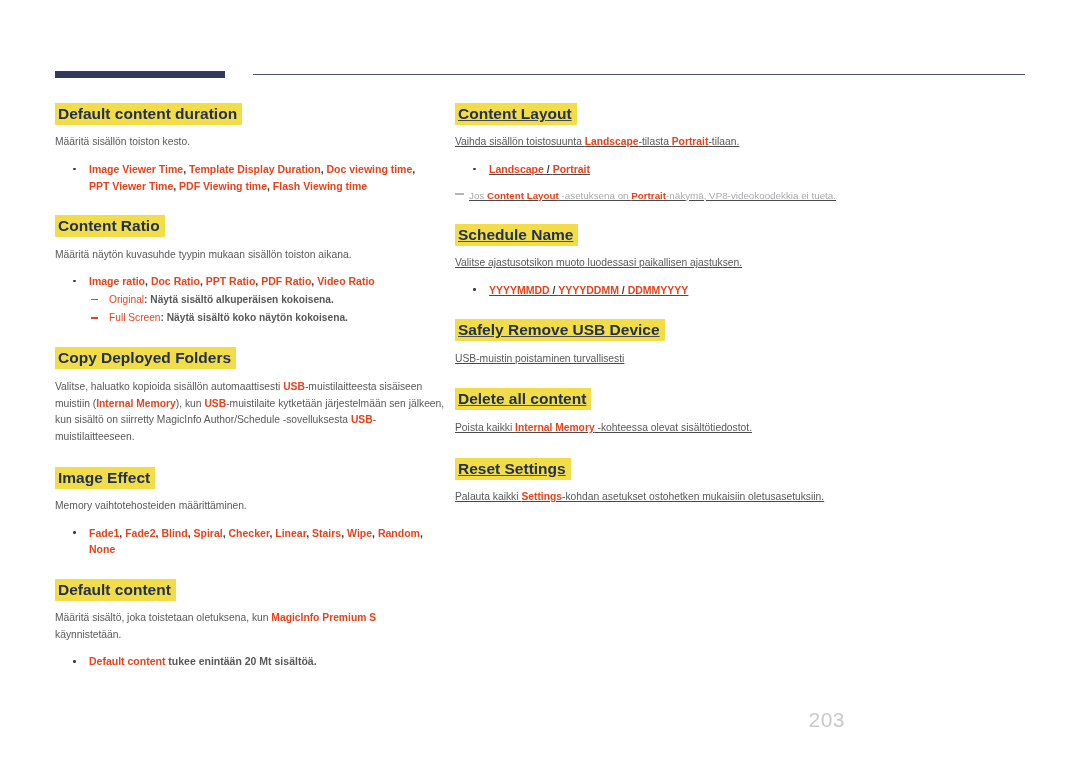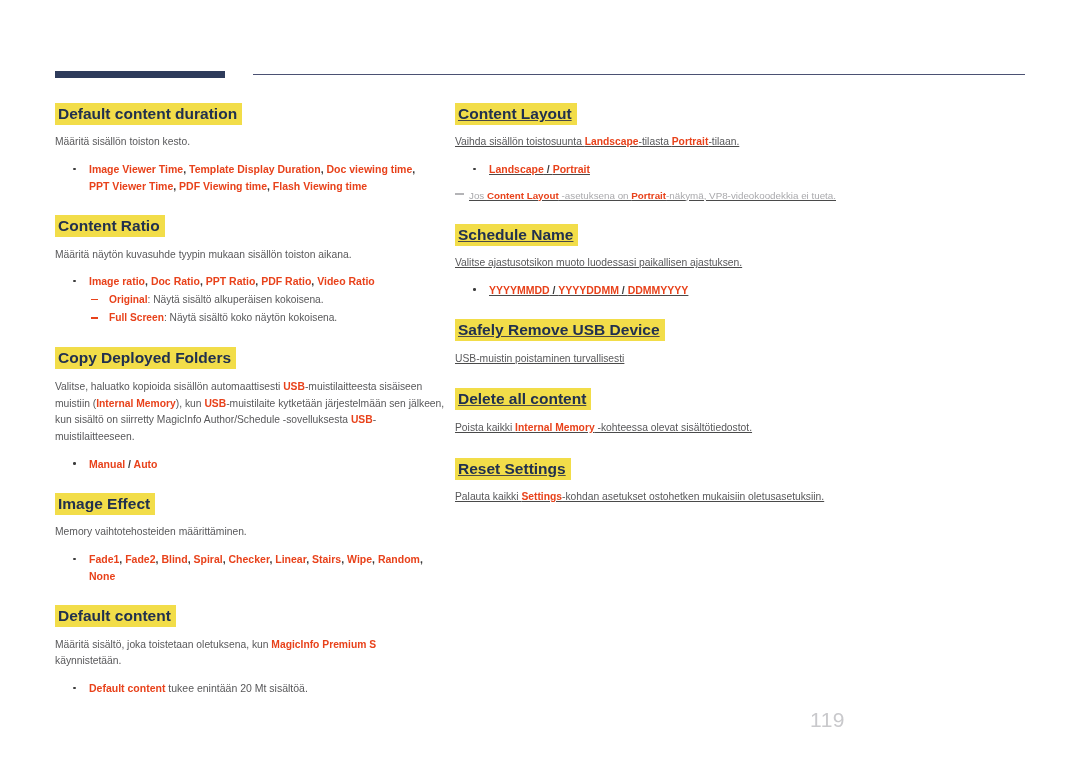--- a/index.html
+++ b/index.html
@@ -106,21 +106,21 @@
     width: 2.6px;
     height: 2.6px;
     background: #3c3c3c;
     border-radius: 50%;
   }
   ul.bul > li .blabel {
     color: #e8421b;
     font-weight: bold;
   }
   ul.bul > li .sep { color: #3a3a3a; font-weight: bold; }
-  ul.bul > li .plain { color: #58585a; font-weight: normal; }
+  ul.bul > li .plain { color: #58585a; font-weight: bold; }
 
   ul.sub {
     margin: 2px 0 0 0;
   }
   ul.sub > li {
     position: relative;
     padding-left: 20px;
     margin: 0 0 2px 0;
     font-size: 10.2px;
     line-height: 1.6;
@@ -129,21 +129,21 @@
   ul.sub > li > .dash {
     position: absolute;
     left: 2px;
     top: 7px;
     width: 7px;
     height: 1.6px;
     background: #e8421b;
   }
   ul.sub > li .slabel {
     color: #e8421b;
-    font-weight: bold;
+    font-weight: normal;
   }
 
   
   .note {
     position: relative;
     padding-left: 14px;
     margin: 6px 0 0 0;
     font-size: 9.8px;
     line-height: 1.55;
     color: #a9a9ac;
@@ -195,23 +195,20 @@
         <ul class="bul">
           <li><span class="dot"></span><span><span class="blabel">Image ratio</span><span class="sep">, </span><span class="blabel">Doc Ratio</span><span class="sep">, </span><span class="blabel">PPT Ratio</span><span class="sep">, </span><span class="blabel">PDF Ratio</span><span class="sep">, </span><span class="blabel">Video Ratio</span></span><ul class="sub">
               <li><span class="dash"></span><span><span class="slabel">Original</span><span class="plain">: Näytä sisältö alkuperäisen kokoisena.</span></span></li>
               <li><span class="dash"></span><span><span class="slabel">Full Screen</span><span class="plain">: Näytä sisältö koko näytön kokoisena.</span></span></li>
             </ul></li>
         </ul>
       </div>
       <div class="section">
         <div class="sec-head"><span class="hl">Copy Deployed Folders</span></div>
         <p class="body-p"><span class="plain">Valitse, haluatko kopioida sisällön automaattisesti </span><span class="kw">USB</span><span class="plain">-muistilaitteesta sisäiseen muistiin (</span><span class="kw">Internal Memory</span><span class="plain">), kun </span><span class="kw">USB</span><span class="plain">-muistilaite kytketään järjestelmään sen jälkeen, kun sisältö on siirretty MagicInfo Author/Schedule -sovelluksesta </span><span class="kw">USB</span><span class="plain">-muistilaitteeseen.</span></p>
-        <ul class="bul">
-          <li><span class="dot"></span><span><span class="blabel">Manual</span><span class="sep"> / </span><span class="blabel">Auto</span></span></li>
-        </ul>
       </div>
       <div class="section">
         <div class="sec-head"><span class="hl">Image Effect</span></div>
         <p class="body-p">Memory vaihtotehosteiden määrittäminen.</p>
         <ul class="bul">
           <li><span class="dot"></span><span><span class="blabel">Fade1</span><span class="sep">, </span><span class="blabel">Fade2</span><span class="sep">, </span><span class="blabel">Blind</span><span class="sep">, </span><span class="blabel">Spiral</span><span class="sep">, </span><span class="blabel">Checker</span><span class="sep">, </span><span class="blabel">Linear</span><span class="sep">, </span><span class="blabel">Stairs</span><span class="sep">, </span><span class="blabel">Wipe</span><span class="sep">, </span><span class="blabel">Random</span><span class="sep">, </span><span class="blabel">None</span></span></li>
         </ul>
       </div>
       <div class="section">
         <div class="sec-head"><span class="hl">Default content</span></div>
@@ -244,15 +241,15 @@
       <div class="section">
         <div class="sec-head"><span class="hl">Delete all content</span></div>
         <p class="body-p"><span class="plain">Poista kaikki </span><span class="kw">Internal Memory</span><span class="plain"> -kohteessa olevat sisältötiedostot.</span></p>
       </div>
       <div class="section">
         <div class="sec-head"><span class="hl">Reset Settings</span></div>
         <p class="body-p"><span class="plain">Palauta kaikki </span><span class="kw">Settings</span><span class="plain">-kohdan asetukset ostohetken mukaisiin oletusasetuksiin.</span></p>
       </div>
     </div>
 
-  <div class="page-num">119</div>
+  <div class="page-num">203</div>
 
 </div>
 
 </body></html>

